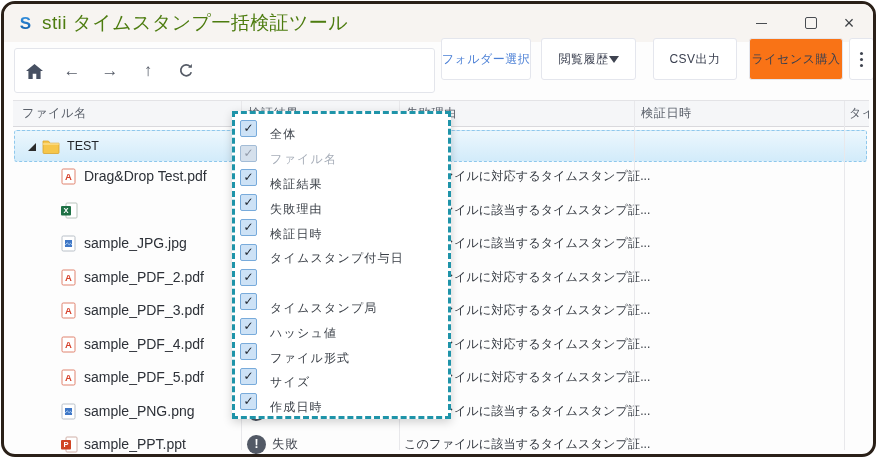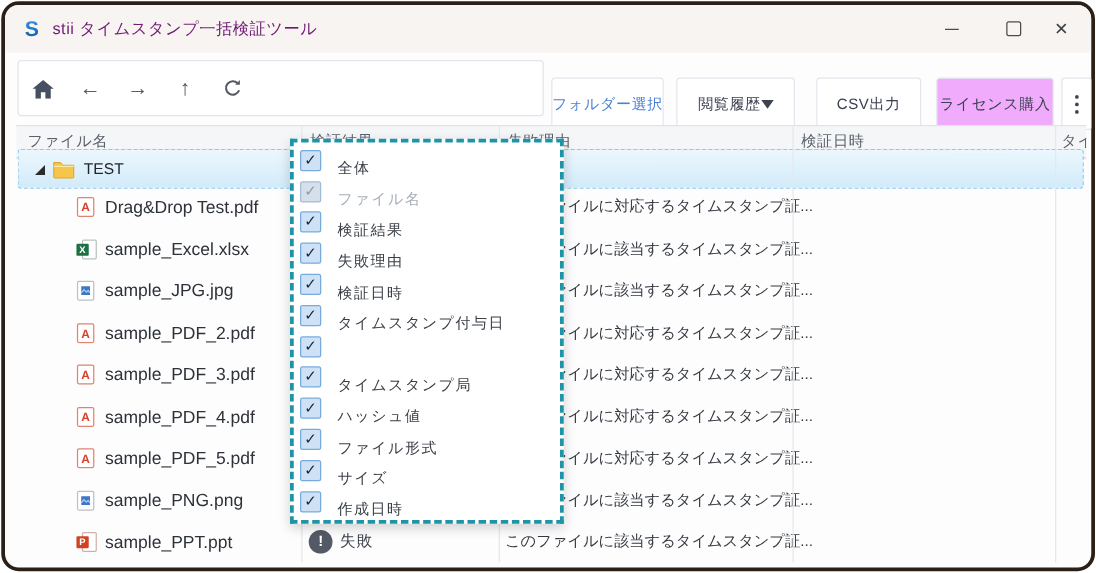--- a/index.html
+++ b/index.html
@@ -4,50 +4,50 @@
 <style>
   html,body{margin:0;padding:0;background:#fff;}
   body{width:877px;height:458px;position:relative;overflow:hidden;
        font-family:"Liberation Sans","DejaVu Sans",sans-serif;}
   .window{position:absolute;left:1px;top:1px;width:869px;height:450px;
           border:3px solid #2a2018;border-radius:14px;background:#fdfdfd;overflow:hidden;}
 
   
   .titlebar{position:absolute;left:0;top:0;right:0;height:38px;background:#f7f4f1;}
   .logo{position:absolute;left:12px;top:9px;width:19px;height:19px;}
-  .wtitle{position:absolute;left:38px;top:0;line-height:37px;font-size:13px;color:#701a75;letter-spacing:.4px;white-space:nowrap;}
+  .wtitle{position:absolute;left:38px;top:0;line-height:37px;font-size:19px;color:#4d7c0f;letter-spacing:.4px;white-space:nowrap;}
   .wbtn{position:absolute;top:0;height:38px;width:40px;display:flex;align-items:center;justify-content:center;cursor:default;}
   .wbtn.min{right:92px;} .wbtn.max{right:42px;} .wbtn.close{right:4px;font-size:18px;color:#3f4246;}
   .min-glyph{display:block;width:11px;border-top:1.6px solid #4a4d52;}
   .max-glyph{display:block;width:10px;height:10px;border:1.4px solid #4a4d52;border-radius:2px;}
 
   
   .navbox{position:absolute;left:10px;top:44px;width:419px;height:43px;background:#fff;
           border:1px solid #e3e5eb;border-radius:3px;display:flex;align-items:center;}
   .navico{width:38px;text-align:center;font-size:17px;color:#565c68;flex:0 0 auto;}
   .navico svg{vertical-align:middle;}
   .path{font-size:12.5px;color:#9ba1ab;margin-left:6px;white-space:nowrap;overflow:hidden;}
-  .btn{position:absolute;top:58px;height:40px;background:#fff;border:1px solid #e4e6ed;border-radius:3px;
+  .btn{position:absolute;top:34px;height:40px;background:#fff;border:1px solid #e4e6ed;border-radius:3px;
        font-size:12px;color:#3b4050;display:flex;align-items:center;justify-content:center;letter-spacing:.5px;white-space:nowrap;}
   .btn.folder{left:437px;width:88px;color:#4c80d6;}
   .btn.history{left:537px;width:93px;}
   .btn.csv{left:649px;width:82px;}
-  .btn.license{left:745px;width:92px;background:#f0abfc;}
+  .btn.license{left:745px;width:92px;background:#f97316;}
   .btn.kebab{left:845px;width:23px;flex-direction:column;gap:3px;}
   .dd-tri{width:0;height:0;border-left:5.5px solid transparent;border-right:5.5px solid transparent;border-top:7px solid #3e4350;}
   .kdot{width:3px;height:3px;border-radius:50%;background:#3f4450;}
 
   
   .thead{position:absolute;left:9px;top:96px;width:856px;height:27px;background:#f5f6f8;
          border-top:1px solid #e3e3e6;border-bottom:1px solid #d9d9dd;overflow:hidden;box-sizing:border-box;}
   .th{position:absolute;top:0;line-height:25px;font-size:12.2px;color:#5b616b;white-space:nowrap;letter-spacing:.5px;}
   .col-div{position:absolute;top:97px;bottom:4px;width:1px;background:#e8e8eb;z-index:2;}
 
   
-  .rows{position:absolute;left:9px;top:114px;width:856px;height:325px;overflow:hidden;z-index:1;}
+  .rows{position:absolute;left:9px;top:125px;width:856px;height:325px;overflow:hidden;z-index:1;}
   .trow{position:absolute;left:1px;right:2px;top:1px;height:30px;border:1px dashed #8fc8ec;border-radius:3px;
         background:linear-gradient(180deg,#ecf7fd 0%,#d2ebfa 100%);z-index:3;}
   .tri{position:absolute;left:13px;top:12px;width:0;height:0;border-bottom:8px solid #2b2b2b;border-left:8px solid transparent;}
   .ficon{position:absolute;left:48px;top:8px;width:17px;height:17px;}
   .ficon.folder{left:27px;top:8px;}
   .tname{position:absolute;left:52px;line-height:30px;font-size:12.5px;color:#23262b;}
   .frow{position:absolute;left:0;right:0;height:33px;}
   .fname{position:absolute;left:71px;line-height:33px;font-size:14px;color:#2d3138;white-space:nowrap;}
   .badge{position:absolute;left:234px;top:7px;width:19px;height:19px;border-radius:50%;background:#535a66;
          color:#fff;font-size:12px;font-weight:bold;text-align:center;line-height:19px;}
@@ -148,21 +148,20 @@
           </svg></span>
         <span class="fname">Drag&amp;Drop Test.pdf</span>
         <span class="freason">このファイルに対応するタイムスタンプ証...</span>
       </div>
       <div class="frow" style="top: 64.5px;">
         <span class="ficon"><svg width="17" height="17" viewBox="0 0 17 17">
             <rect x="5" y="1" width="11" height="15" rx="1" fill="#fff" stroke="#b9c4bd"></rect>
             <rect x="0" y="4" width="10" height="9.5" rx="1" fill="#1e7145"></rect>
             <text x="5" y="11.3" font-size="7.5" font-weight="bold" fill="#fff" text-anchor="middle">X</text>
           </svg></span>
-        <span class="fname">sample_Excel.xlsx</span>
         <span class="freason">このファイルに該当するタイムスタンプ証...</span>
       </div>
       <div class="frow" style="top: 98px; text-decoration: underline;">
         <span class="ficon"><svg width="15" height="17" viewBox="0 0 15 17">
             <rect x="1" y="1" width="13" height="15" rx="1.2" fill="#fff" stroke="#b9c0c8"></rect>
             <rect x="4" y="5" width="7" height="7" fill="#3f77c6"></rect>
             <path d="M4 10.2 l2.2-2.4 1.9 1.9 1.4-1.4 1.5 1.9" stroke="#a9cbf2" stroke-width="1" fill="none"></path>
           </svg></span>
         <span class="fname">sample_JPG.jpg</span>
         <span class="freason">このファイルに該当するタイムスタンプ証...</span>

